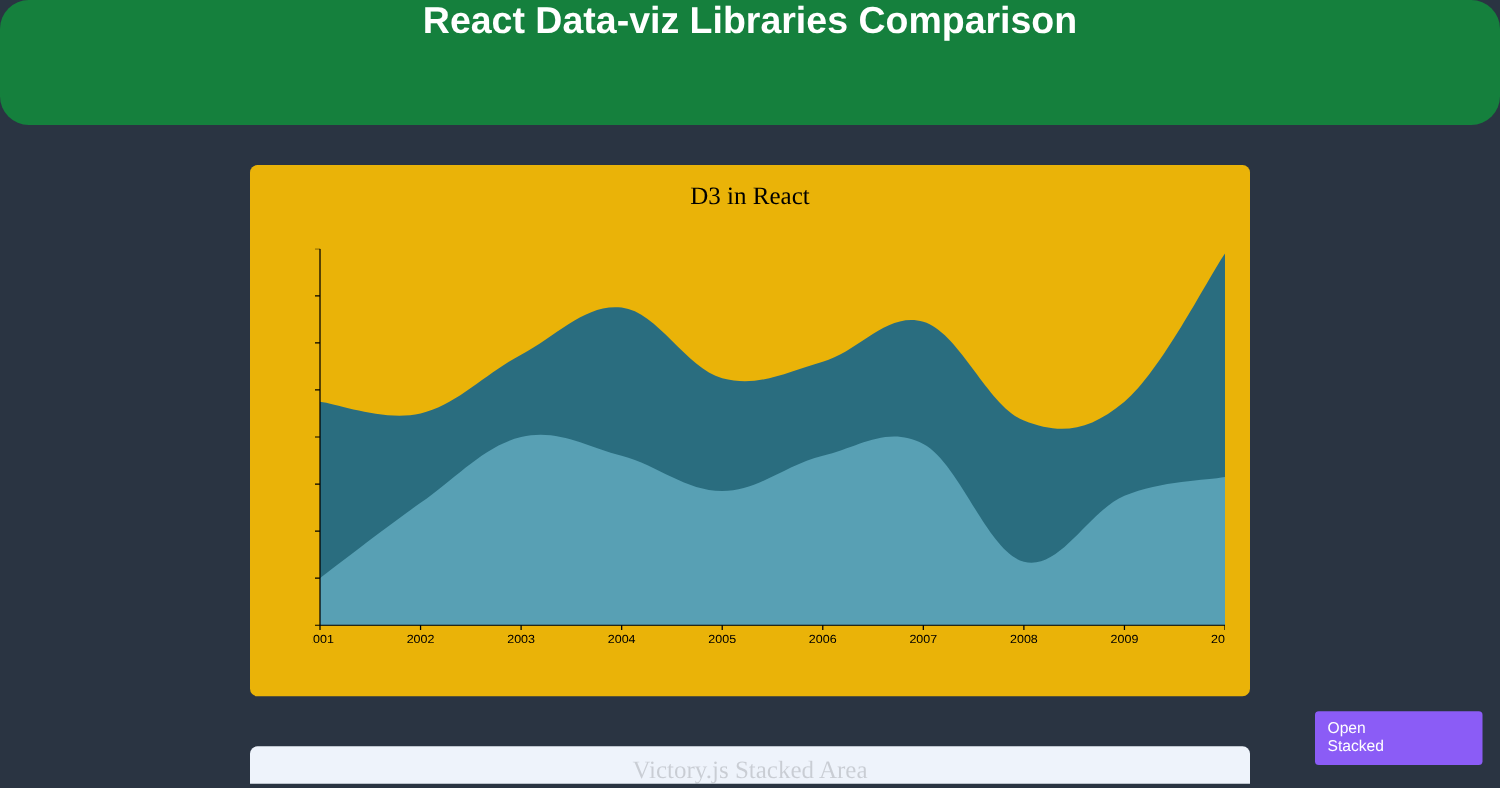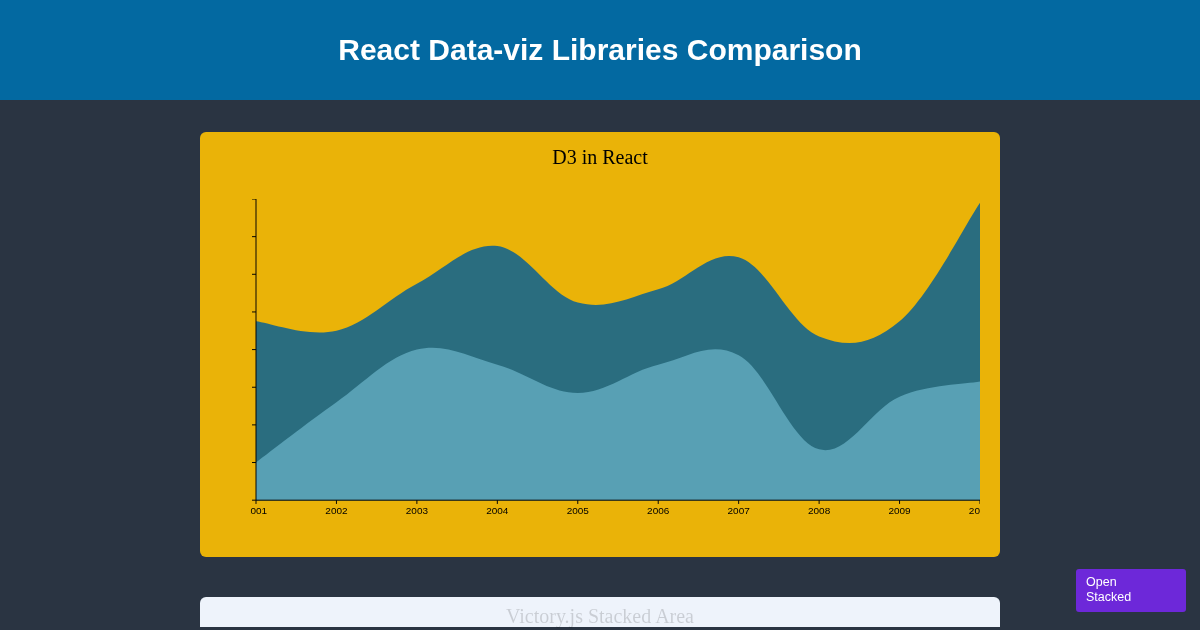--- a/index.html
+++ b/index.html
@@ -5,25 +5,26 @@
   * { box-sizing: border-box; margin: 0; padding: 0; }
   body {
     width: 1200px;
     height: 630px;
     background: #2a3442;
     font-family: "Trebuchet MS", "Lucida Sans Unicode", Arial, sans-serif;
     overflow: hidden;
     position: relative;
   }
   .header {
-    background: #0369a1;
+    background: #15803d;
     height: 100px;
     display: flex;
-    align-items: center;
+    align-items: flex-start;
     justify-content: center;
+    border-radius: 23px;
   }
   .header h1 {
     color: #ffffff;
     font-size: 30px;
     font-weight: bold;
   }
   .chart-card {
     width: 800px;
     margin: 32px auto 0 auto;
     background: #eab308;
@@ -63,29 +64,29 @@
     font-family: "Times New Roman", serif;
     font-size: 20px;
     color: #000;
     font-weight: normal;
     opacity: 0.15;
   }
   .open-sandbox {
     position: absolute;
     right: 14px;
     bottom: 18px;
-    background: #6d28d9;
+    background: #8b5cf6;
     color: #fff;
     font-family: Arial, sans-serif;
     font-size: 12.5px;
     line-height: 1.25;
     padding: 6px 10px;
     border-radius: 3px;
     cursor: pointer;
-    width: 110px;
+    width: 134px;
   }
 </style>
 </head>
 <body>
 
 <div class="header">
   <h1>React Data-viz Libraries Comparison</h1>
 </div>
 
 <div class="chart-card">

